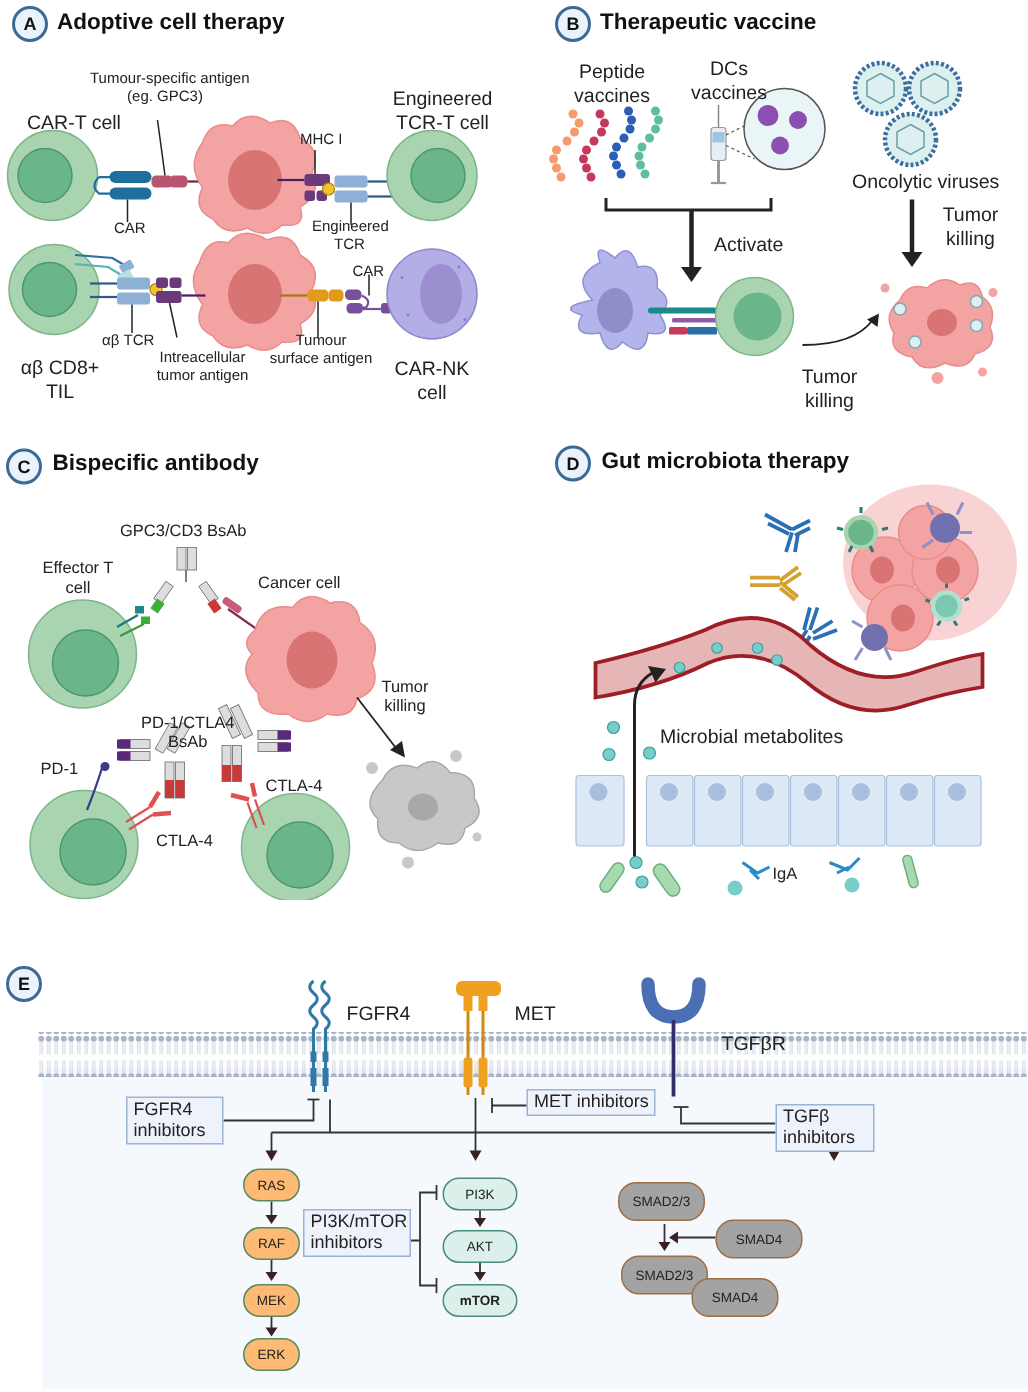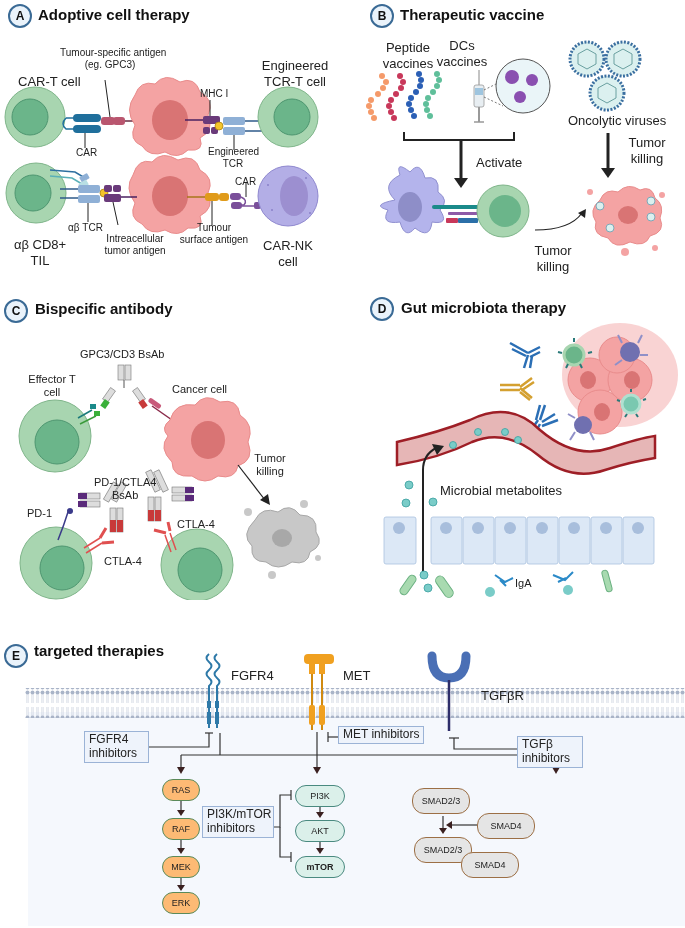--- a/index.html
+++ b/index.html
@@ -7,21 +7,21 @@
   .panel-badge{position:absolute;width:20px;height:20px;border:2px solid #3a6a95;border-radius:50%;background:#eaf3fb;font-weight:bold;font-size:12px;line-height:20px;text-align:center;color:#111;}
   .panel-title{position:absolute;font-weight:bold;font-size:15px;color:#111;white-space:nowrap;}
   .lbl{position:absolute;font-size:11px;color:#222;text-align:center;white-space:nowrap;line-height:1.2;}
   .lbl-lg{position:absolute;font-size:13px;color:#222;text-align:center;white-space:nowrap;line-height:1.2;}
   .lbl-sm{position:absolute;font-size:10px;color:#222;text-align:center;white-space:nowrap;line-height:1.2;}
   svg{position:absolute;left:0;top:0;}
   .inh-box{position:absolute;background:#eef3fb;border:1px solid #9bb3d6;font-size:12px;line-height:1.15;padding:1px 4px;color:#222;}
   .node{position:absolute;border-radius:12px;font-size:9px;text-align:center;line-height:20px;height:20px;color:#222;}
   .node.green{background:#fdba74;border:1.2px solid #5a8a5a;width:36px;}
   .node.teal{background:#dbf0ea;border:1.2px solid #4a8a80;width:48px;}
-  .node.orange{background:#e5e5e5;border:1.2px solid #9c6f45;width:56px;height:24px;line-height:24px;}
+  .node.orange{background:#a3a3a3;border:1.2px solid #9c6f45;width:56px;height:24px;line-height:24px;}
   .e-bg{position:absolute;left:28px;top:712px;width:657px;height:214px;background:#f5f8fd;}
 </style>
 </head>
 <body>
 
 <div class="panel-badge" style="left:8px;top:4px;">A</div>
 <div class="panel-title" style="left:38px;top:6px;">Adoptive cell therapy</div>
 
 <svg width="340" height="290">
 
@@ -266,21 +266,21 @@
     <circle cx="651" cy="201" r="4" fill="#dbf0ef" stroke="#7fa8b8"></circle>
     <circle cx="651" cy="217" r="4" fill="#dbf0ef" stroke="#7fa8b8"></circle>
     <circle cx="610" cy="228" r="4" fill="#dbf0ef" stroke="#7fa8b8"></circle>
   </g>
 </svg>
 
 <div class="lbl-lg" style="left:378px;top:40px;width:60px;">
   <div>Peptide</div>
   <div>vaccines</div>
 </div>
-<div class="lbl-lg" style="left:432px;top:38px;width:60px;">
+<div class="lbl-lg" style="left:456px;top:38px;width:60px;">
   <div>DCs</div>
   <div>vaccines</div>
 </div>
 <div class="lbl-lg" style="left:568px;top:113px;">Oncolytic viruses</div>
 <div class="lbl-lg" style="left:476px;top:155px;">Activate</div>
 <div class="lbl-lg" style="left:622px;top:135px;width:50px;">
   <div>Tumor</div>
   <div>killing</div>
 </div>
 <div class="lbl-lg" style="left:528px;top:243px;width:50px;">
@@ -487,21 +487,20 @@
     <path d="M553 575 L565 580 L573 572 M558 582 L566 578"></path>
   </g>
 </svg>
 
 <div class="lbl-lg" style="left:440px;top:483px;">Microbial metabolites</div>
 <div class="lbl" style="left:515px;top:577px;">IgA</div>
 
 <div class="e-bg"></div>
 <div class="panel-badge" style="left:4px;top:644px;">E</div>
 <div class="panel-title" style="left:34px;top:640px;line-height:21px;">
-  <div>targeted therapies</div>
 </div>
 
 <svg width="685" height="928">
   <defs>
     <pattern id="lipid" x="0" y="0" width="5" height="30" patternUnits="userSpaceOnUse">
       <circle cx="2.5" cy="2.5" r="2" fill="#a9b4c8"></circle>
       <line x1="1.8" y1="4" x2="1.8" y2="13" stroke="#c4ccda" stroke-width="0.6"></line>
       <line x1="3.2" y1="4" x2="3.2" y2="13" stroke="#c4ccda" stroke-width="0.6"></line>
       <line x1="1.8" y1="17" x2="1.8" y2="26" stroke="#c4ccda" stroke-width="0.6"></line>
       <line x1="3.2" y1="17" x2="3.2" y2="26" stroke="#c4ccda" stroke-width="0.6"></line>
@@ -581,21 +580,21 @@
 </svg>
 
 <div class="lbl-lg" style="left:231px;top:668px;">FGFR4</div>
 <div class="lbl-lg" style="left:343px;top:668px;">MET</div>
 <div class="lbl-lg" style="left:481px;top:668px;margin-top:20px;">TGFβR</div>
 
 <div class="inh-box" style="left:84px;top:731px;width:55px;">
   <div>FGFR4</div>
   <div>inhibitors</div>
 </div>
-<div class="inh-box" style="left:338px;top:726px;white-space:nowrap;">MET inhibitors</div>
+<div class="inh-box" style="left:351px;top:726px;white-space:nowrap;">MET inhibitors</div>
 <div class="inh-box" style="left:517px;top:736px;width:56px;">
   <div>TGFβ</div>
   <div>inhibitors</div>
 </div>
 <div class="inh-box" style="left:202px;top:806px;width:62px;">
   <div>PI3K/mTOR</div>
   <div>inhibitors</div>
 </div>
 
 <div class="node green" style="left:162px;top:779px;">RAS</div>

